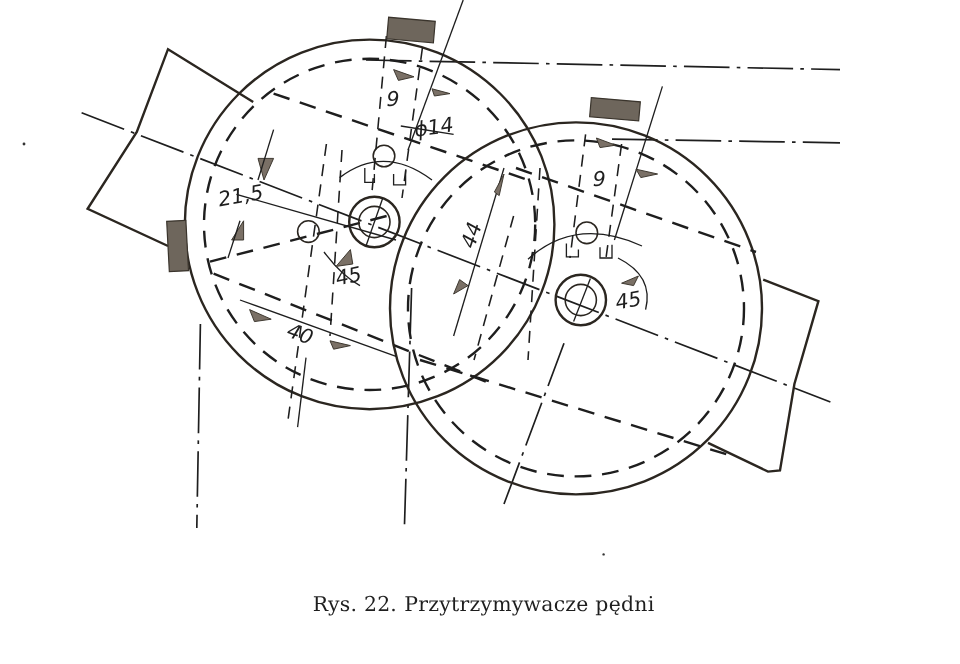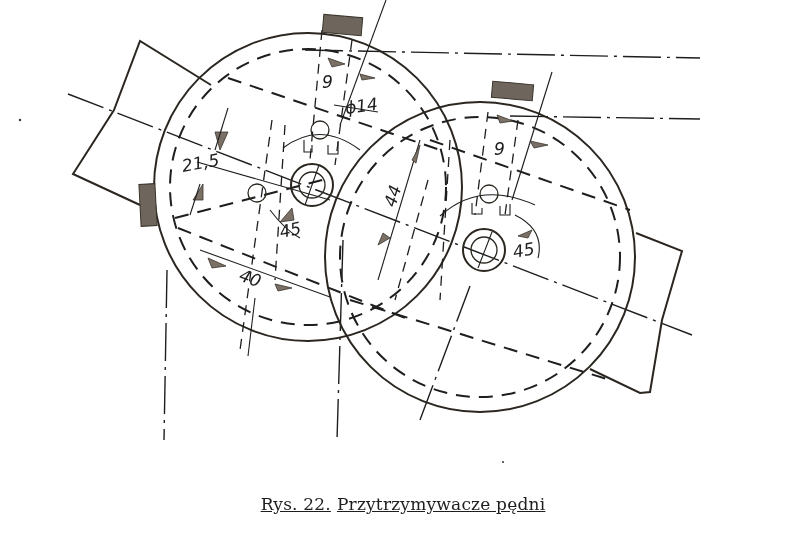--- a/index.html
+++ b/index.html
@@ -38,21 +38,20 @@
   #caption {
     position: absolute;
     left: 0;
     width: 800px;
     top: 494px;
     text-align: center;
     font-family: "DejaVu Serif", serif;
     font-size: 17px;
     color: #1e1e1e;
     letter-spacing: 0.2px;
-    text-decoration: underline;
   }
   #caption span { margin-left: 6px; }
 </style>
 </head>
 <body>
 
 <svg id="drawing" viewBox="0 0 800 553" xmlns="http://www.w3.org/2000/svg">
 
   <circle cx="20" cy="120" r="1.2" fill="#333"></circle>
   <circle cx="503" cy="462" r="1" fill="#333"></circle>

